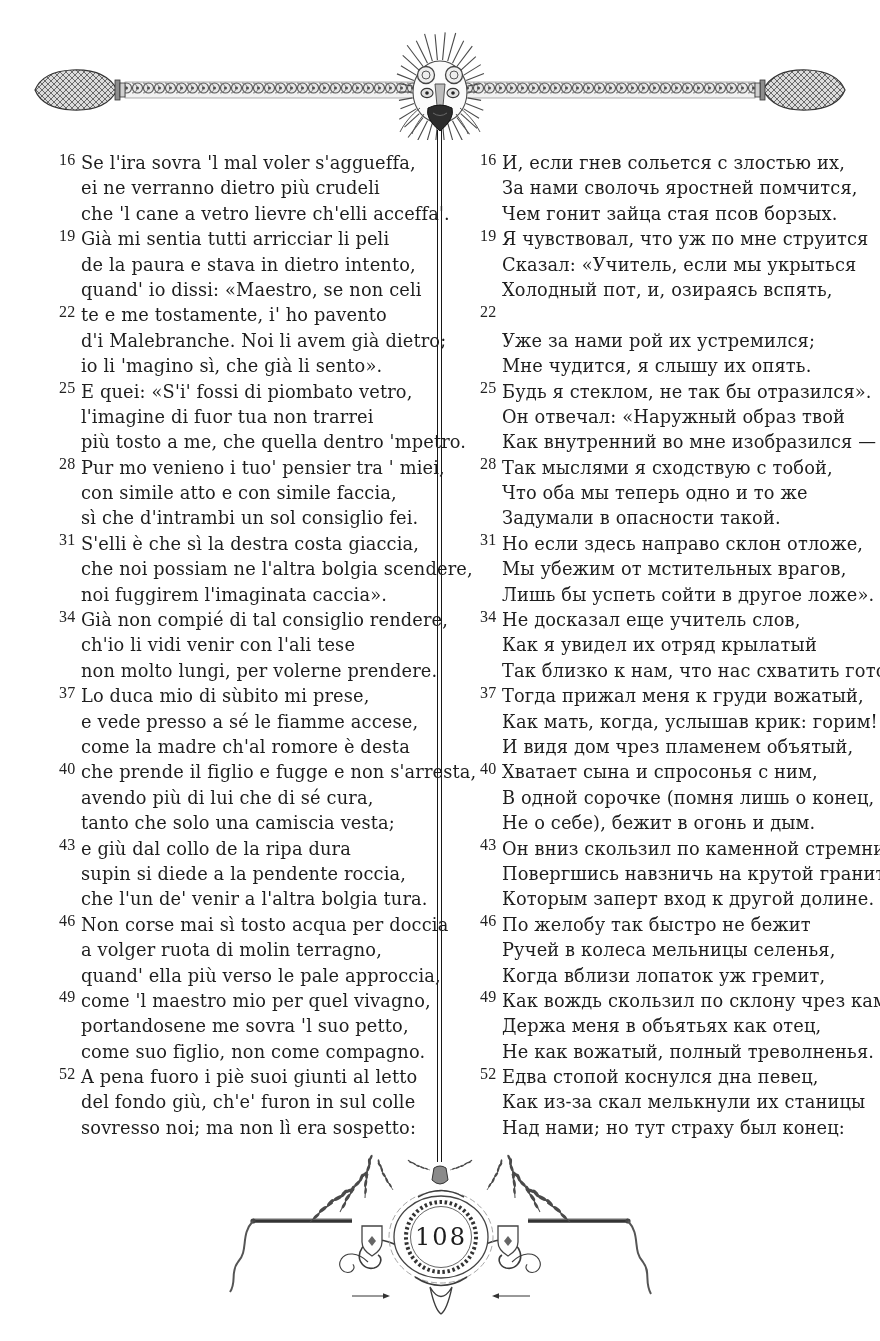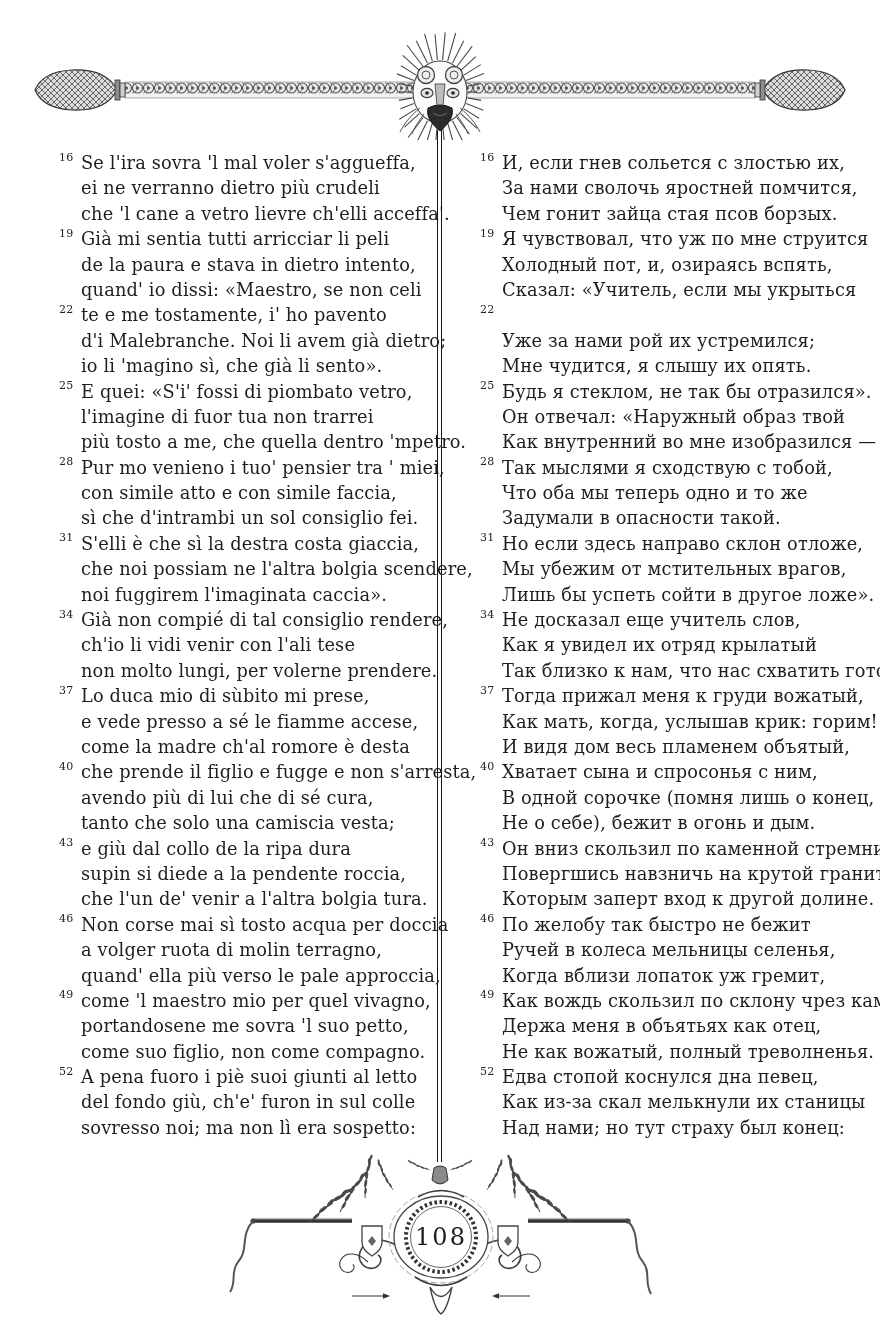--- a/index.html
+++ b/index.html
@@ -19,21 +19,21 @@
   }
   .col { position:absolute; top:150px; }
   #col-left  { left:81px;  width:365px; }
   #col-right { left:502px; width:378px; }
   .verse-line {
     position:relative; height:25.4px; line-height:25.4px;
     font-size:17.8px; letter-spacing:0.15px; white-space:nowrap; color:#1e1e1e;
   }
   .verse-num {
     position:absolute; left:-22px; top:1.5px;
-    font-size:11px; line-height:1; color:#222;
+    font-size:16px; line-height:1; color:#222;font-family:Liberation Serif, serif;
   }
   .footer-pageno {
     font-family:"DejaVu Serif","Liberation Serif",serif;
     font-size:24px; letter-spacing:2px; fill:#1d1d1d;
   }
 </style>
 </head>
 <body>
 
 <div class="page">
@@ -165,40 +165,40 @@
       <div class="verse-line"><span>come suo figlio, non come compagno.</span></div>
       <div class="verse-line"><span class="verse-num">52</span><span>A pena fuoro i piè suoi giunti al letto</span></div>
       <div class="verse-line"><span>del fondo giù, ch'e' furon in sul colle</span></div>
       <div class="verse-line"><span>sovresso noi; ma non lì era sospetto:</span></div>
     </div>
   <div id="col-right" class="col">
       <div class="verse-line"><span class="verse-num">16</span><span>И, если гнев сольется с злостью их,</span></div>
       <div class="verse-line"><span>За нами сволочь яростней помчится,</span></div>
       <div class="verse-line"><span>Чем гонит зайца стая псов борзых.</span></div>
       <div class="verse-line"><span class="verse-num">19</span><span>Я чувствовал, что уж по мне струится</span></div>
+      <div class="verse-line"><span>Сказал: «Учитель, если мы укрыться</span></div>
       <div class="verse-line"><span>Холодный пот, и, озираясь вспять,</span></div>
-      <div class="verse-line"><span>Сказал: «Учитель, если мы укрыться</span></div>
       <div class="verse-line"><span class="verse-num">22</span></div>
       <div class="verse-line"><span>Уже за нами рой их устремился;</span></div>
       <div class="verse-line"><span>Мне чудится, я слышу их опять.</span></div>
       <div class="verse-line"><span class="verse-num">25</span><span>Будь я стеклом, не так бы отразился».</span></div>
       <div class="verse-line"><span>Он отвечал: «Наружный образ твой</span></div>
       <div class="verse-line"><span>Как внутренний во мне изобразился —</span></div>
       <div class="verse-line"><span class="verse-num">28</span><span>Так мыслями я сходствую с тобой,</span></div>
       <div class="verse-line"><span>Что оба мы теперь одно и то же</span></div>
       <div class="verse-line"><span>Задумали в опасности такой.</span></div>
       <div class="verse-line"><span class="verse-num">31</span><span>Но если здесь направо склон отложе,</span></div>
       <div class="verse-line"><span>Мы убежим от мстительных врагов,</span></div>
       <div class="verse-line"><span>Лишь бы успеть сойти в другое ложе».</span></div>
       <div class="verse-line"><span class="verse-num">34</span><span>Не досказал еще учитель слов,</span></div>
       <div class="verse-line"><span>Как я увидел их отряд крылатый</span></div>
       <div class="verse-line"><span>Так близко к нам, что нас схватить готов,</span></div>
       <div class="verse-line"><span class="verse-num">37</span><span>Тогда прижал меня к груди вожатый,</span></div>
       <div class="verse-line"><span>Как мать, когда, услышав крик: горим!</span></div>
-      <div class="verse-line"><span>И видя дом весь пламенем объятый,</span></div>
+      <div class="verse-line"><span>И видя дом чрез пламенем объятый,</span></div>
       <div class="verse-line"><span class="verse-num">40</span><span>Хватает сына и спросонья с ним,</span></div>
       <div class="verse-line"><span>В одной сорочке (помня лишь о конец,</span></div>
       <div class="verse-line"><span>Не о себе), бежит в огонь и дым.</span></div>
       <div class="verse-line"><span class="verse-num">43</span><span>Он вниз скользил по каменной стремнине,</span></div>
       <div class="verse-line"><span>Повергшись навзничь на крутой гранит,</span></div>
       <div class="verse-line"><span>Которым заперт вход к другой долине.</span></div>
       <div class="verse-line"><span class="verse-num">46</span><span>По желобу так быстро не бежит</span></div>
       <div class="verse-line"><span>Ручей в колеса мельницы селенья,</span></div>
       <div class="verse-line"><span>Когда вблизи лопаток уж гремит,</span></div>
       <div class="verse-line"><span class="verse-num">49</span><span>Как вождь скользил по склону чрез каменья,</span></div>

